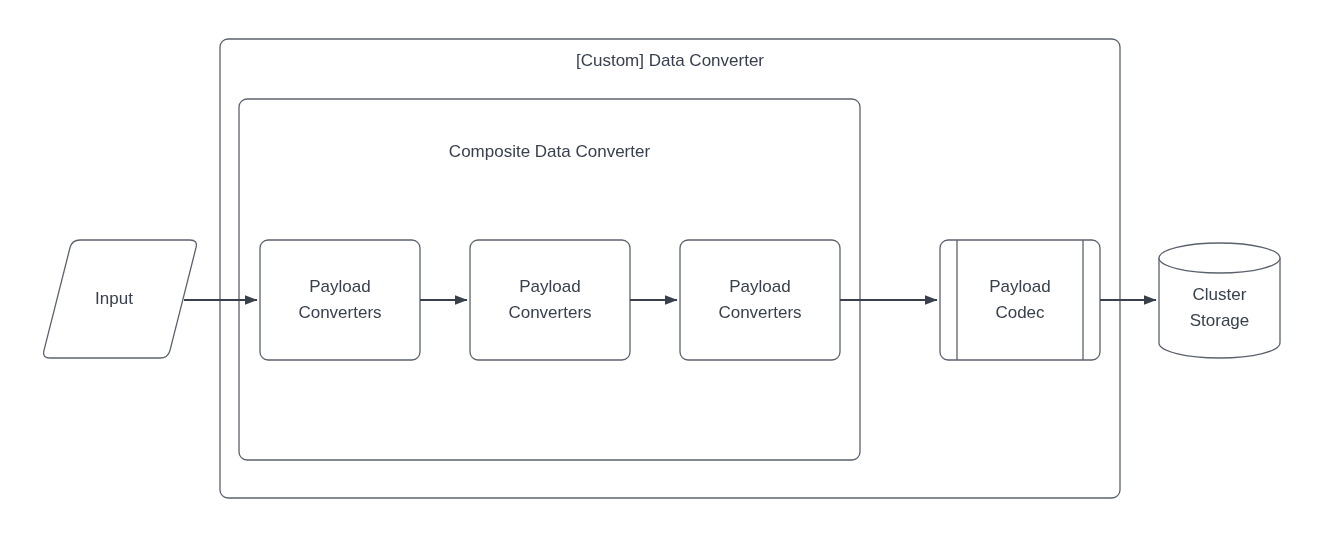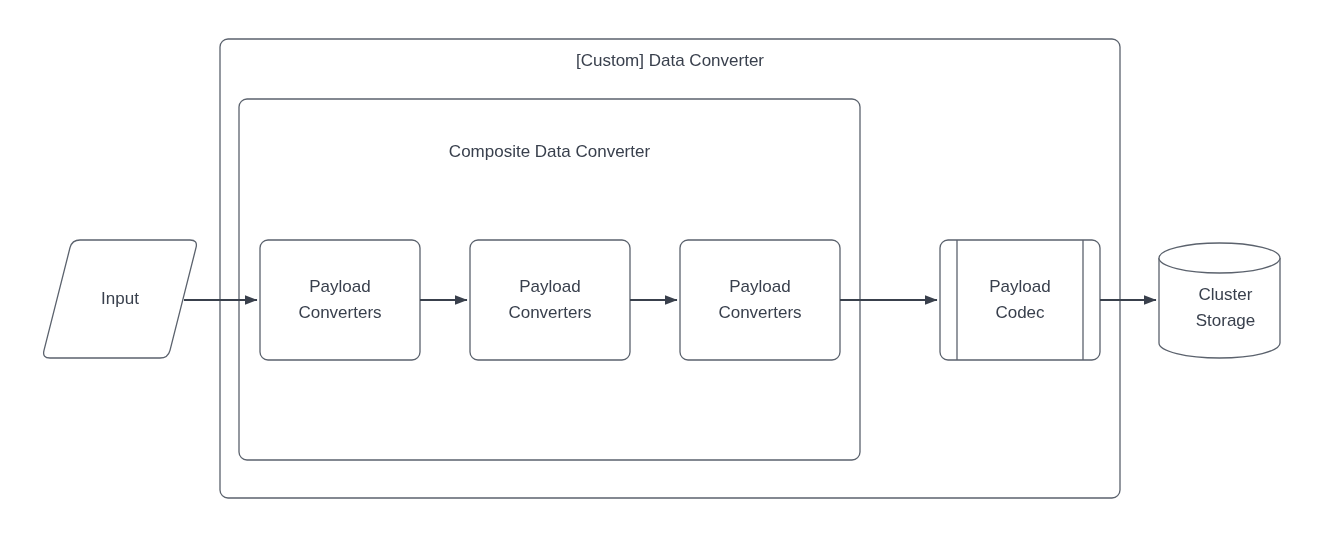--- a/index.html
+++ b/index.html
@@ -76,30 +76,30 @@
   </svg>
 
   <div class="label" style="left:239px; top:140px; width:621px; height:24px;">
     <span class="container-title">Composite Data Converter</span>
   </div>
 
   <div class="label" style="left:220px; top:49px; width:900px; height:24px;">
     <span class="container-title">[Custom] Data Converter</span>
   </div>
 
-  <div class="label" style="left:42px; top:240px; width:156px; height:118px;">Input</div>
+  <div class="label" style="left:36px; top:240px; width:156px; height:118px;">Input</div>
 
   <div class="label" style="left:260px; top:240px; width:160px; height:120px;">Payload
 Converters</div>
 
   <div class="label" style="left:470px; top:240px; width:160px; height:120px;">Payload
 Converters</div>
 
   <div class="label" style="left:680px; top:240px; width:160px; height:120px;">Payload
 Converters</div>
 
   <div class="label" style="left:957px; top:240px; width:126px; height:120px;">Payload
 Codec</div>
 
-  <div class="label" style="left:1159px; top:262px; width:121px; height:92px;padding-left:6px;">Cluster
+  <div class="label" style="left:1159px; top:262px; width:121px; height:92px;">Cluster
 Storage</div>
 
 </div>
 
 </body></html>

